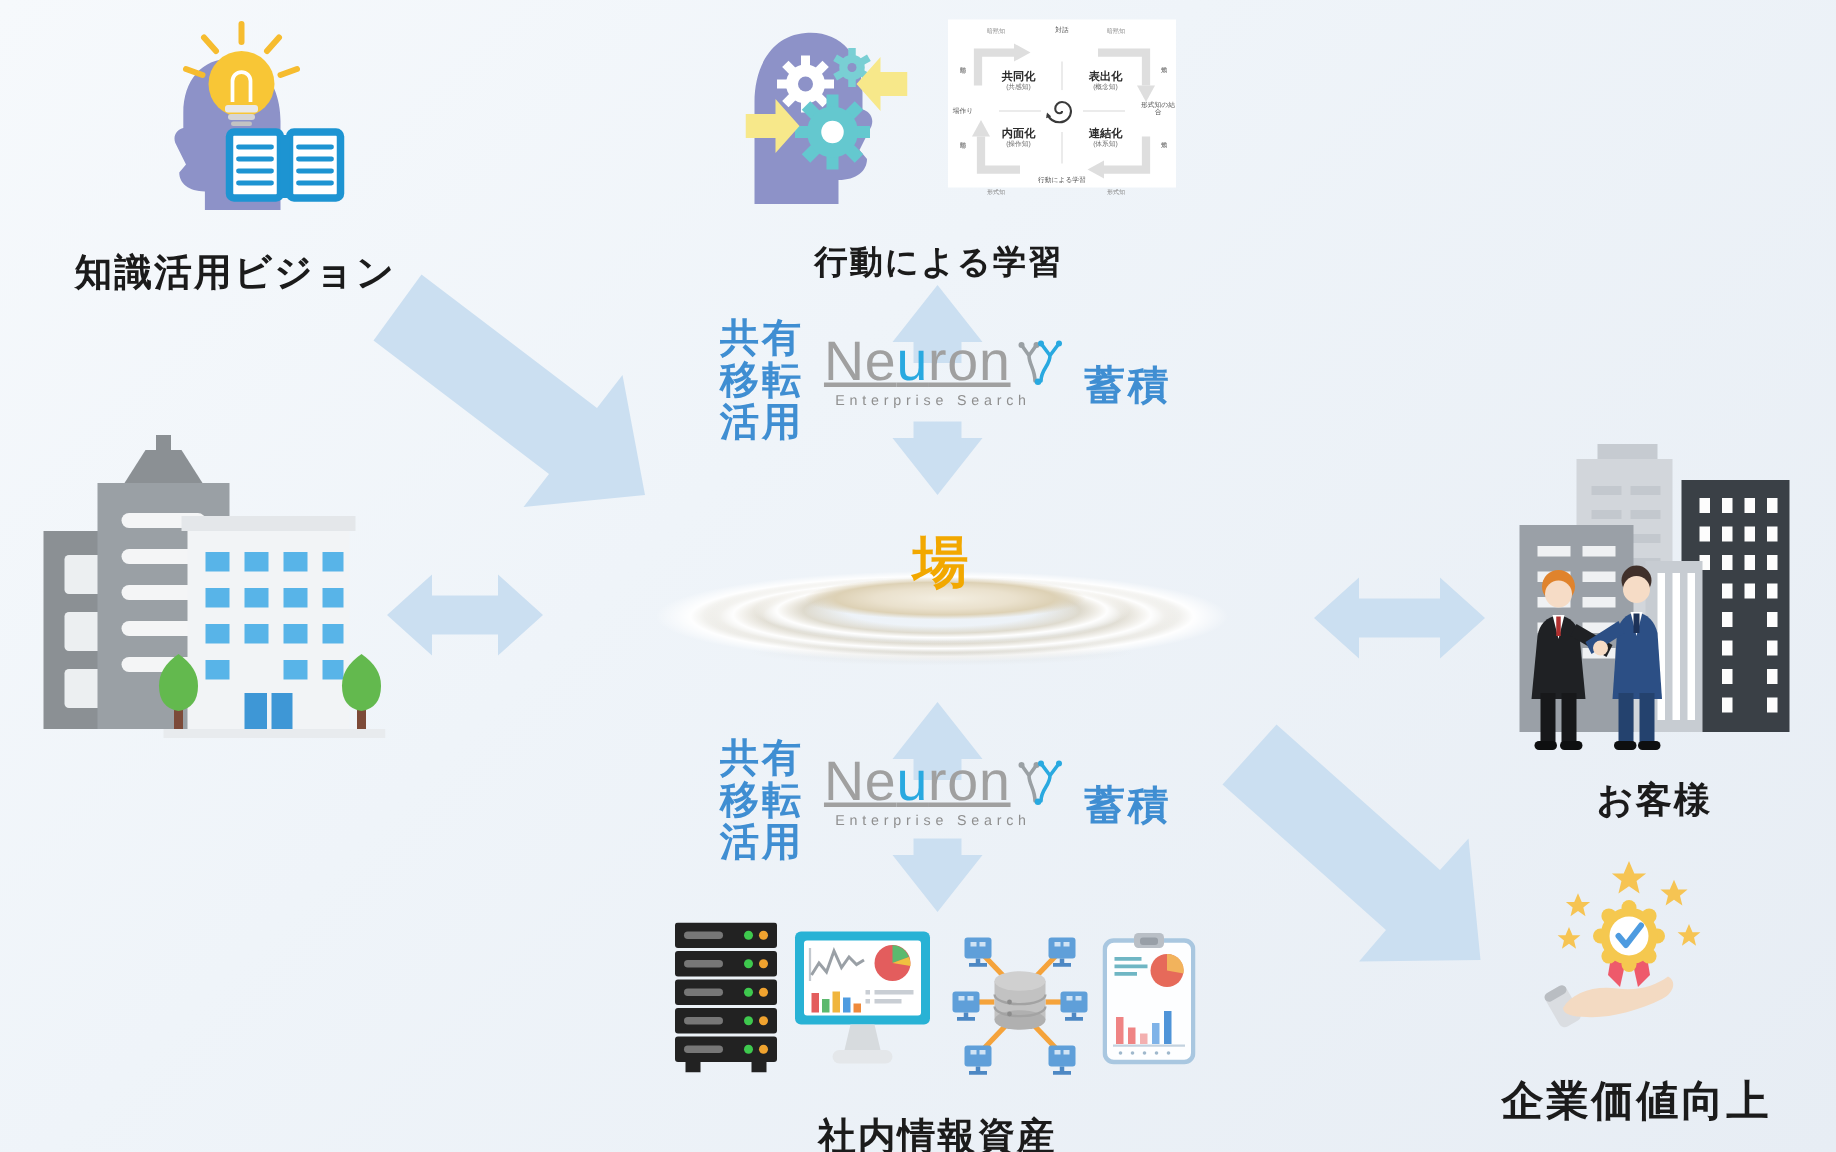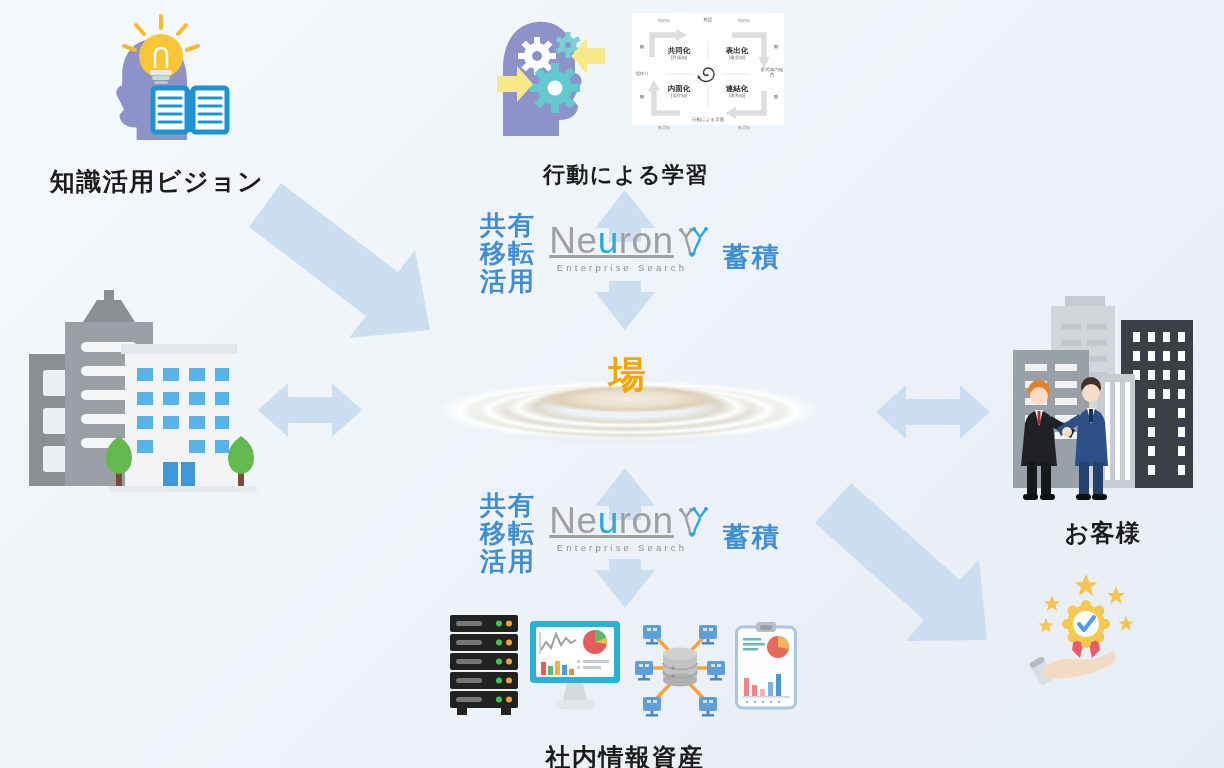--- a/index.html
+++ b/index.html
@@ -625,14 +625,15 @@
       <path d="M51 52 L56 58 L66 45" stroke="#4d9be0" stroke-width="4" fill="none" stroke-linecap="round" stroke-linejoin="round"></path>
     </g>
     <g>
       <g transform="rotate(-30 14 99)">
         <rect x="6" y="86" width="16" height="26" rx="4" fill="#dadde1"></rect>
         <rect x="6" y="86" width="16" height="6" rx="3" fill="#b9bdc2"></rect>
       </g>
       <path fill="#f3dac2" d="M14 100 C20 90 34 85 50 87 C64 89 76 85 84 79 C90 82 88 90 80 94 C64 102 44 107 30 106 C20 106 14 104 14 100 Z"></path>
     </g>
   </svg>
+  <div class="node-label lbl-value">企業価値向上</div>
 
 </div>
 
 </body></html>

